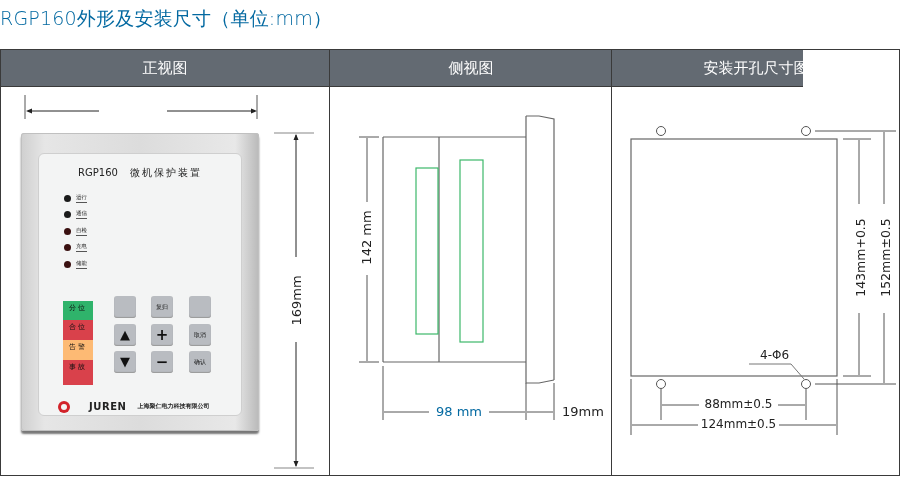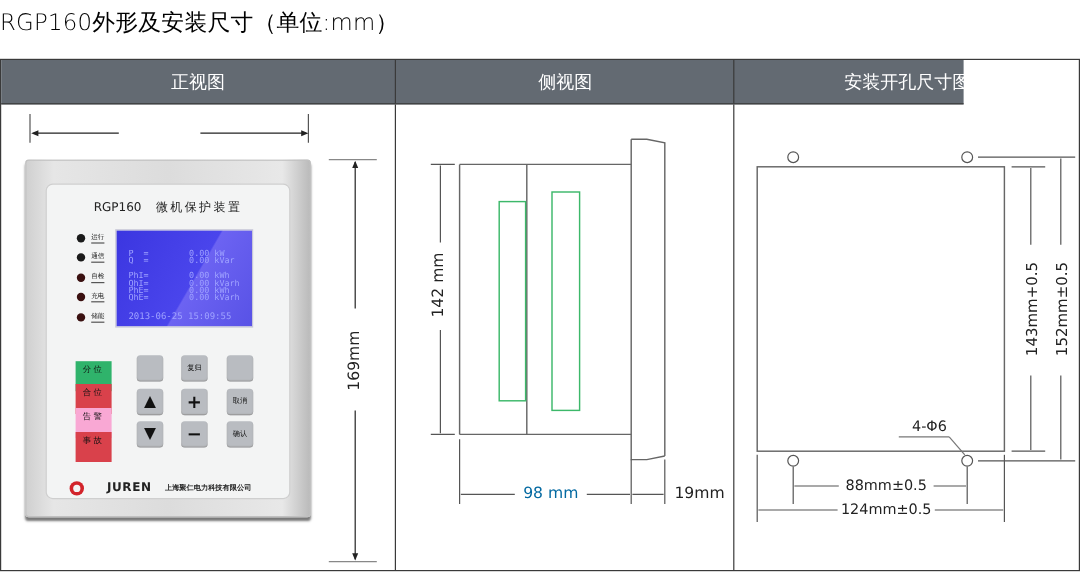--- a/index.html
+++ b/index.html
@@ -1,17 +1,17 @@
 <!DOCTYPE html>
 <html><head>
 <meta charset="utf-8">
 <style>
   html, body { margin:0; padding:0; background:#ffffff; }
   body { width:900px; height:485px; position:relative; overflow:hidden; font-family:"DejaVu Sans", sans-serif; color:#333; }
-  .page-title { position:absolute; left:0; top:6px; font-size:19px; color:#000000; font-weight:300; letter-spacing:0.2px; white-space:nowrap; }
+  .page-title { position:absolute; left:0; top:6px; font-size:19px; color:#0369a1; font-weight:300; letter-spacing:0.2px; white-space:nowrap; }
   .spec-table { position:absolute; left:0; top:49px; width:898px; height:425px; border:1.5px solid #3a3a3a; box-sizing:content-box; }
   .thead { position:absolute; left:0; top:0; width:802px; height:36px; background:#636a72; border-bottom:1.5px solid #3a3a3a; }
   .th { position:absolute; top:0; height:36px; line-height:36px; text-align:center; color:#fff; font-size:15px; }
   .th1 { left:0; width:328px; }
   .th2 { left:328px; width:282px; border-left:1.5px solid #3a3a3a; }
   .th3 { left:610px; width:288px; border-left:1.5px solid #3a3a3a; }
   .col-div { position:absolute; top:37px; height:388px; width:0; border-left:1.5px solid #3a3a3a; }
   .cell { position:absolute; }
   
   .device-frame { position:absolute; left:20px; top:83px; width:238px; height:298px; background:linear-gradient(90deg,#cfcfcf 0%,#e6e6e6 10%,#dcdcdc 50%,#e8e8e8 90%,#b9b9b9 100%); border-radius:3px; box-shadow:0 3px 2px #777, inset 0 0 0 1px #c0c0c0; }
@@ -87,33 +87,24 @@
         </div>
         <div class="led-row" style="top:89px;">
           <div class="led-dot red"></div>
           <div class="led-label">充电</div>
         </div>
         <div class="led-row" style="top:106px;">
           <div class="led-dot red"></div>
           <div class="led-label">储能</div>
         </div>
 
-        <div class="lcd">
-          <div class="lcd-line" style="top:16px;">P  =        0.00 kW</div>
-          <div class="lcd-line" style="top:22px;">Q  =        0.00 kVar</div>
-          <div class="lcd-line" style="top:35px;">PhI=        0.00 kWh</div>
-          <div class="lcd-line" style="top:41px;">QhI=        0.00 kVarh</div>
-          <div class="lcd-line" style="top:47px;">PhE=        0.00 kWh</div>
-          <div class="lcd-line" style="top:53px;">QhE=        0.00 kVarh</div>
-          <div class="lcd-line" style="top:68px;font-size:7.5px;">2013-06-25 15:09:55</div>
-        </div>
 
         <div class="status-btn" style="top:147px;background:#2fb36b;">分位</div>
         <div class="status-btn" style="top:166px;background:#d9414b;">合位</div>
-        <div class="status-btn" style="top:186px;background:#f9a8d4;">告警</div>
+        <div class="status-btn" style="top:186px;background:#fdba74;">告警</div>
         <div class="status-btn" style="top:206px;background:#d9414b;">事故</div>
 
         <div class="key" style="left:75px;top:142px;"></div>
         <div class="key" style="left:112px;top:142px;">复归</div>
         <div class="key" style="left:150px;top:142px;"></div>
         <div class="key glyph" style="left:75px;top:170px;font-size:13px;">▲</div>
         <div class="key glyph" style="left:112px;top:170px;">+</div>
         <div class="key" style="left:150px;top:170px;">取消</div>
         <div class="key glyph" style="left:75px;top:197px;font-size:13px;">▼</div>
         <div class="key glyph" style="left:112px;top:197px;">−</div>

